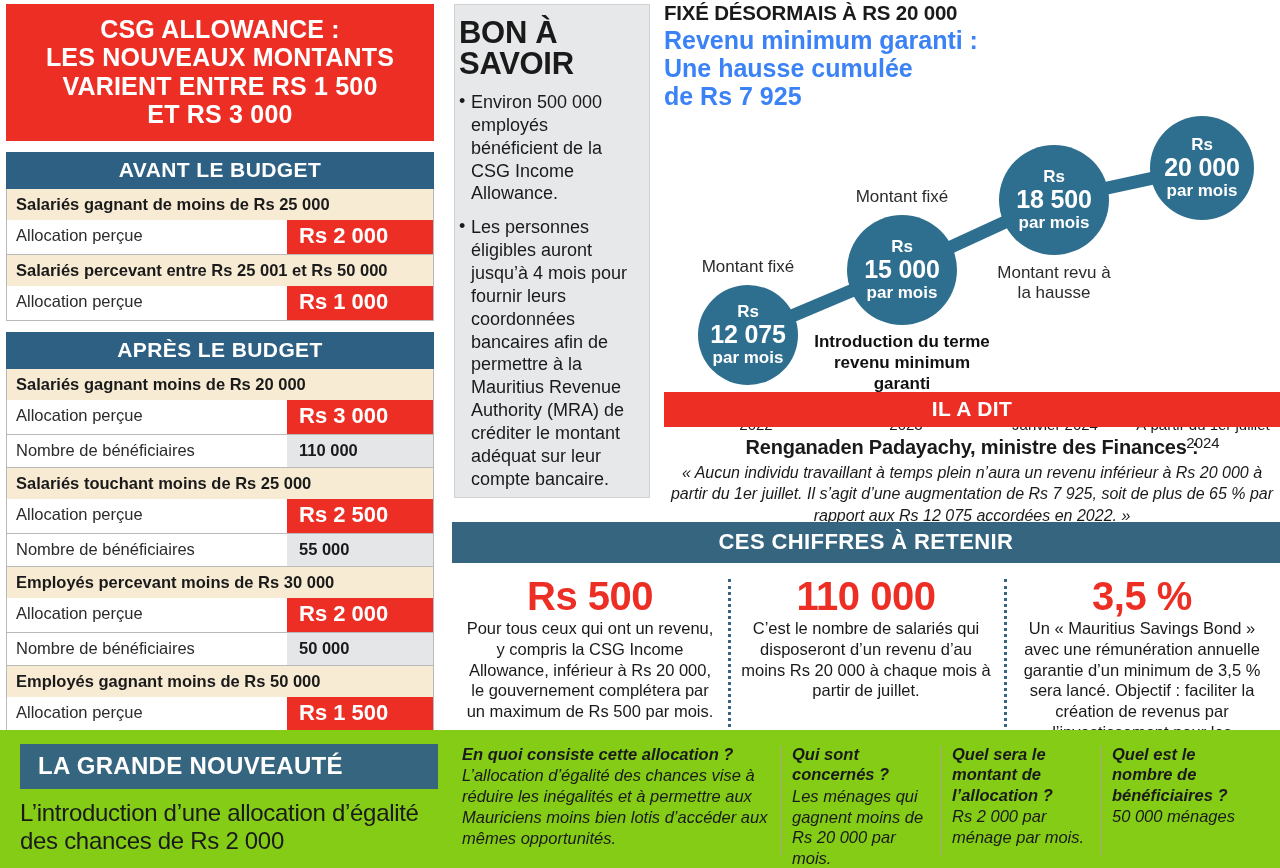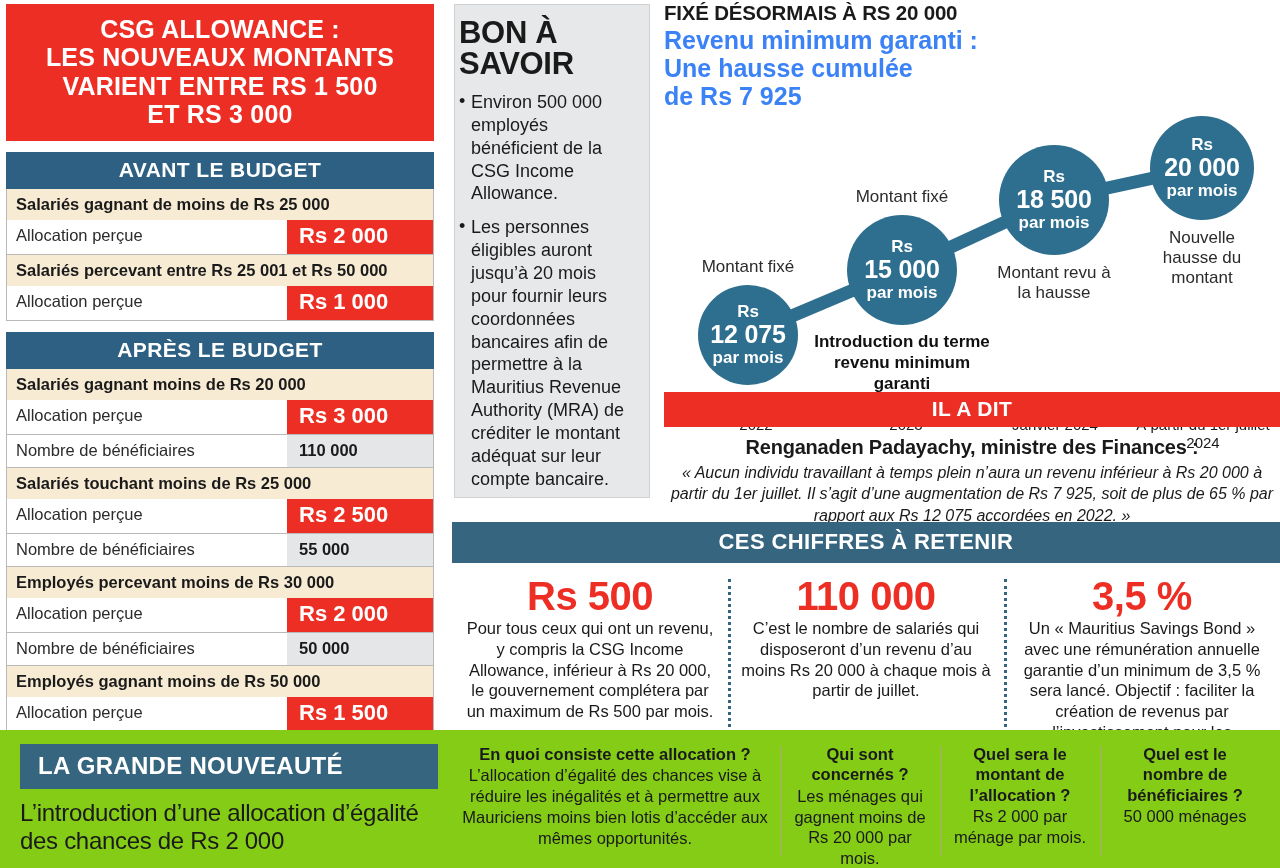--- a/index.html
+++ b/index.html
@@ -88,21 +88,21 @@
   }
   .chiffre-num { color: #ED2E24; font-weight: bold; font-size: 40px; letter-spacing: -0.5px; line-height: 1.05; }
   .chiffre-txt { font-size: 16.5px; line-height: 1.26; margin-top: 1px; color: #1a1a1a; }
 
   
   .bottom { position: absolute; left: 0; top: 730px; width: 1280px; height: 138px; background: #84cc16; padding: 14px 10px 0 10px; display: flex; }
   .bottom-left { width: 440px; padding-left: 10px; padding-right: 12px; }
   .nouv-bar { background: #36657F; color: #fff; font-weight: bold; font-size: 24px; letter-spacing: .3px; padding: 8px 0 9px 18px; }
   .nouv-sub { font-weight: normal; font-size: 24px; line-height: 1.18; margin-top: 10px; letter-spacing: -0.3px; }
   .faq-row { flex: 1; display: flex; }
-  .faq { padding: 0 12px; text-align: center; position: relative; }
+  .faq { padding: 0 12px; position: relative; font-style: italic; }
   .faq + .faq:before { content: ""; position: absolute; left: 0; top: 2px; bottom: 12px; width: 1px; background: #b3a48c; }
   .faq-q { font-weight: bold; font-size: 16.5px; line-height: 1.24; }
   .faq-a { font-size: 16.5px; line-height: 1.26; margin-top: 1px; }
   .faq-w1 { width: 330px; }
   .faq-w2 { width: 160px; }
   .faq-w3 { width: 160px; }
   .faq-w4 { width: 170px; }
 </style>
 </head>
 <body>
@@ -168,21 +168,21 @@
           </div>
         </div>
       </div>
     <div class="foot-note">*Les travailleurs indépendants bénéficient aussi de cette mesure.</div>
   </div>
 
   <div class="bon-box">
     <div class="bon-title">BON À SAVOIR</div>
     <ul class="bon-list" id="bon-list">
         <li>Environ 500 000 employés bénéficient de la CSG Income Allowance.</li>
-        <li>Les personnes éligibles auront jusqu’à 20 mois pour fournir leurs coordonnées bancaires afin de permettre à la Mauritius Revenue Authority (MRA) de créditer le montant adéquat sur leur compte bancaire.</li>
+        <li>Les personnes éligibles auront jusqu’à 4 mois pour fournir leurs coordonnées bancaires afin de permettre à la Mauritius Revenue Authority (MRA) de créditer le montant adéquat sur leur compte bancaire.</li>
       </ul>
   </div>
 
   <div class="timeline-wrap">
     <div class="tl-kicker">FIXÉ DÉSORMAIS À RS 20 000</div>
     <div class="tl-head" style="white-space: pre-line;">Revenu minimum garanti :
 Une hausse cumulée
 de Rs 7 925</div>
     <div class="tl-stage" id="tl-stage">
       <div class="axis"></div>
@@ -206,21 +206,20 @@
           <div class="b-rs">Rs</div>
           <div class="b-amt">18 500</div>
           <div class="b-per">par mois</div>
         </div>
         <div class="cap-top" style="width: 120px; left: 330px; top: 153px;">Montant revu à la hausse</div>
         <div class="bubble" style="left: 486px; top: 6px; width: 104px; height: 104px;">
           <div class="b-rs">Rs</div>
           <div class="b-amt">20 000</div>
           <div class="b-per">par mois</div>
         </div>
-        <div class="cap-top" style="width: 120px; left: 478px; top: 118px;">Nouvelle hausse du montant</div>
         <div class="tick" style="left: 18px;"></div>
         <div class="tick" style="left: 166px;"></div>
         <div class="tick" style="left: 318px;"></div>
         <div class="tick" style="left: 464px;"></div>
         <div class="tick" style="left: 614px;"></div>
         <div class="axis-lbl" style="left: 18px; width: 148px;">2022</div>
         <div class="axis-lbl" style="left: 166px; width: 152px;">2023</div>
         <div class="axis-lbl" style="left: 318px; width: 146px;">Janvier 2024</div>
         <div class="axis-lbl" style="left: 464px; width: 150px;">À partir du 1er juillet 2024</div>
       </div>

